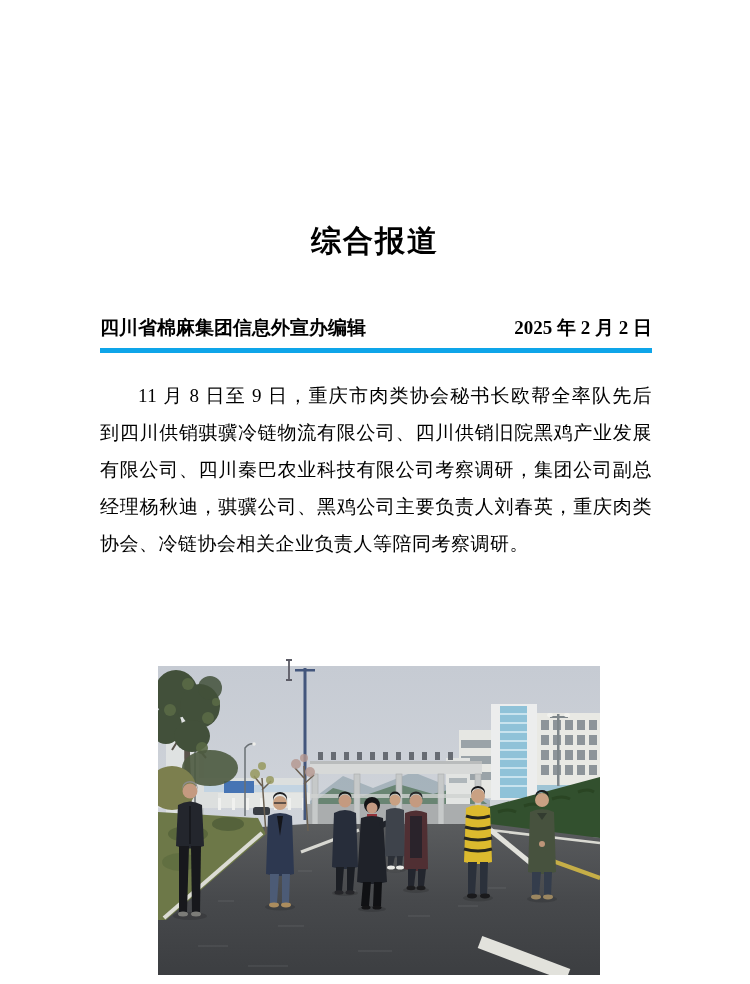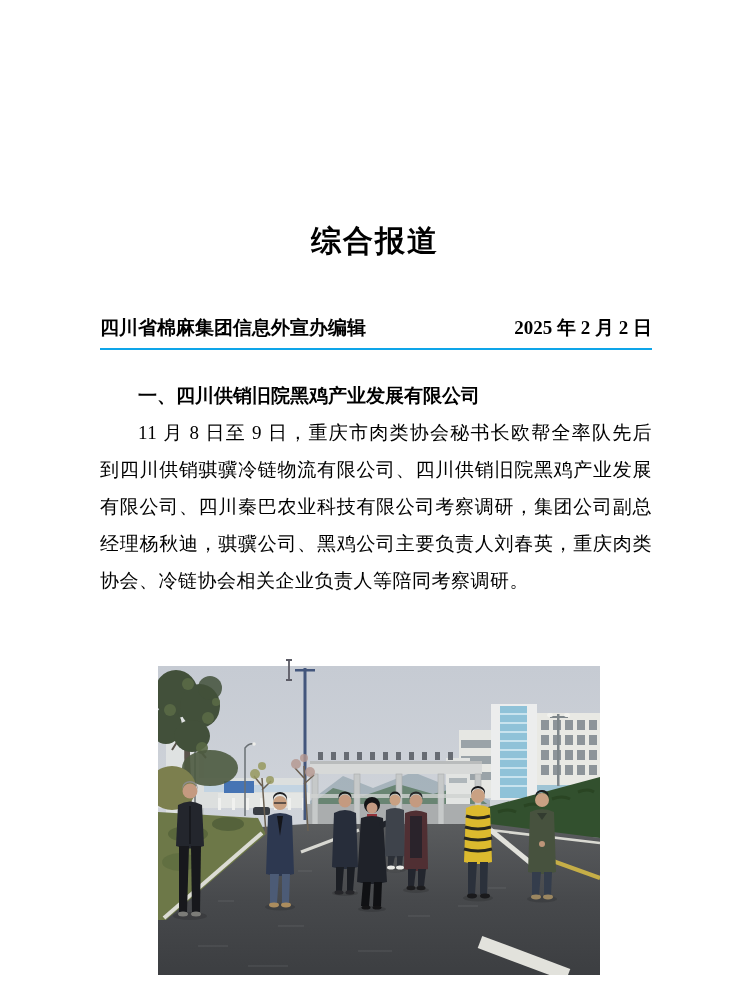--- a/index.html
+++ b/index.html
@@ -12,21 +12,21 @@
     font-size:30px; font-weight:bold; letter-spacing:2px;
   }
   .doc-issue {
     position:absolute; top:245px; left:0; width:750px; text-align:center;
     font-size:19px; font-weight:bold; letter-spacing:1px;
   }
   .masthead {
     position:absolute; top:315px; left:100px; width:552px;
     display:flex; justify-content:space-between; align-items:flex-start;
     font-size:19px; font-weight:bold;
-    border-bottom:2px solid #0ea5e9; padding-bottom:7px;
+    border-bottom:5px solid #0ea5e9; padding-bottom:7px;
   }
   .article { position:absolute; top:377px; left:100px; width:552px; font-size:19px; line-height:37px; }
   .section-heading {
     font-family:"Liberation Sans","DejaVu Sans",sans-serif;
     font-weight:bold; text-indent:38px; white-space:nowrap;
   }
   .article-title {
     font-weight:bold; text-indent:38px; text-align:justify;
     letter-spacing:1.5px;
   }
@@ -44,21 +44,20 @@
 <div class="page">
 
   <h1 class="doc-title">综合报道</h1>
 
   <div class="masthead">
     <span>四川省棉麻集团信息外宣办编辑</span>
     <span>2025 年 2 月 2 日</span>
   </div>
 
   <div class="article">
-    <div class="section-heading">一、四川供销旧院黑鸡产业发展有限公司</div>
     <p class="body-para">11 月 8 日至 9 日，重庆市肉类协会秘书长欧帮全率队先后到四川供销骐骥冷链物流有限公司、四川供销旧院黑鸡产业发展有限公司、四川秦巴农业科技有限公司考察调研，集团公司副总经理杨秋迪，骐骥公司、黑鸡公司主要负责人刘春英，重庆肉类协会、冷链协会相关企业负责人等陪同考察调研。</p>
   </div>
 
   <div class="photo" title="考察人员一行八人在园区道路上行走合影，背景为园区大门与办公楼">
     <svg viewBox="0 0 442 309" width="442" height="309" xmlns="http://www.w3.org/2000/svg">
       <defs>
         <linearGradient id="sky" x1="0" y1="0" x2="0" y2="1">
           <stop offset="0" stop-color="#c6cbd3"></stop>
             <stop offset="1" stop-color="#dadde1"></stop>
         </linearGradient>

